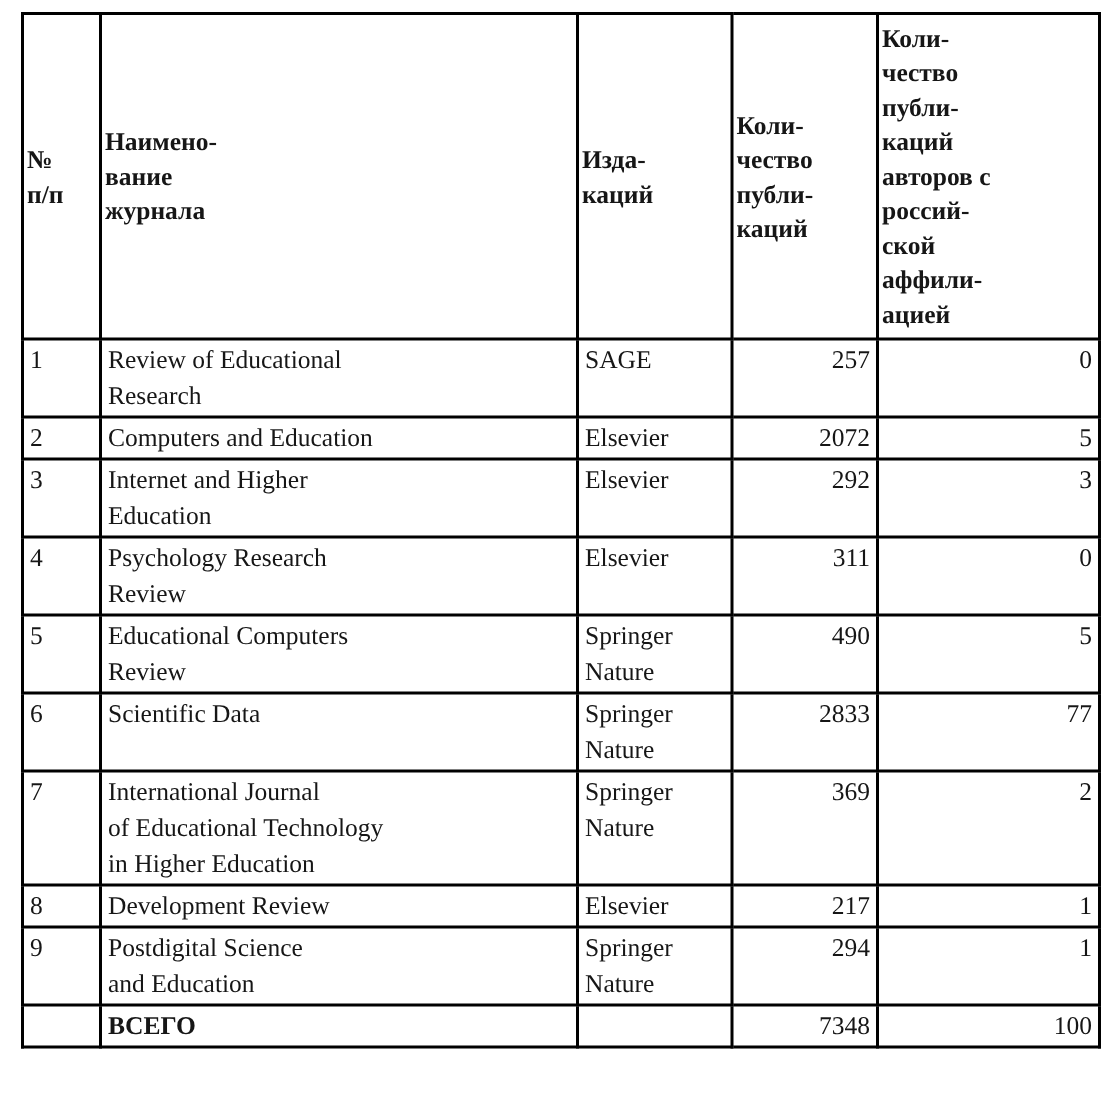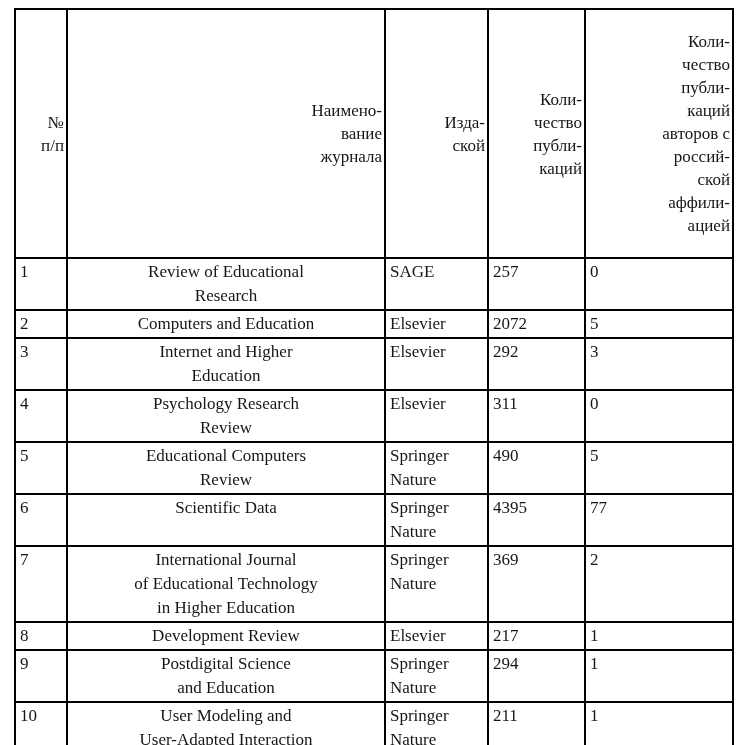--- a/index.html
+++ b/index.html
@@ -25,31 +25,31 @@
   table.journals td {
     border: 2px solid #000000;
     font-size: 17px;
     line-height: 24px;
     vertical-align: top;
     white-space: pre-line;
     overflow: hidden;
     padding: 1px 4px;
   }
   table.journals th {
-    font-weight: normal;
-    text-align: right;
+    font-weight: bold;
+    text-align: left;
     vertical-align: middle;
-    padding: 20px 2px;
+    padding: 4px 2px;
     line-height: 23px;
   }
   tr.header-row { height: 212px; }
   td.cell-num { text-align: left; padding-left: 4px; }
-  td.cell-journal { text-align: center; }
+  td.cell-journal { text-align: left; }
   td.cell-publisher { text-align: left; margin-top: 16px; }
-  td.cell-count { text-align: left; }
+  td.cell-count { text-align: right; }
   tr.total-row td.cell-journal { font-weight: bold; }
   tr.total-row { height: 28px; }
   col.c-num { width: 52px; }
   col.c-journal { width: 318px; }
   col.c-publisher { width: 103px; }
   col.c-count { width: 97px; }
   col.c-ruscount { width: 148px; }
 </style>
 </head>
 <body>
@@ -63,21 +63,21 @@
     <col class="c-ruscount">
   </colgroup>
   <thead>
     <tr class="header-row">
       <th>№
 п/п</th>
       <th>Наимено-
 вание
 журнала</th>
       <th>Изда-
-ской</th>
+каций</th>
       <th>Коли-
 чество
 публи-
 каций</th>
       <th>Коли-
 чество
 публи-
 каций
 авторов с
 россий-
@@ -125,21 +125,21 @@
       <td class="cell-publisher">Springer
 Nature</td>
       <td class="cell-count">490</td>
       <td class="cell-count">5</td>
     </tr>
     <tr>
       <td class="cell-num">6</td>
       <td class="cell-journal">Scientific Data</td>
       <td class="cell-publisher">Springer
 Nature</td>
-      <td class="cell-count">4395</td>
+      <td class="cell-count">2833</td>
       <td class="cell-count">77</td>
     </tr>
     <tr>
       <td class="cell-num">7</td>
       <td class="cell-journal">International Journal
 of Educational Technology
 in Higher Education</td>
       <td class="cell-publisher">Springer
 Nature</td>
       <td class="cell-count">369</td>
@@ -154,29 +154,20 @@
     </tr>
     <tr>
       <td class="cell-num">9</td>
       <td class="cell-journal">Postdigital Science
 and Education</td>
       <td class="cell-publisher">Springer
 Nature</td>
       <td class="cell-count">294</td>
       <td class="cell-count">1</td>
     </tr>
-    <tr>
-      <td class="cell-num">10</td>
-      <td class="cell-journal">User Modeling and
-User-Adapted Interaction</td>
-      <td class="cell-publisher">Springer
-Nature</td>
-      <td class="cell-count">211</td>
-      <td class="cell-count">1</td>
-    </tr>
     <tr class="total-row">
       <td class="cell-num"></td>
       <td class="cell-journal">ВСЕГО</td>
       <td class="cell-publisher"></td>
       <td class="cell-count">7348</td>
       <td class="cell-count">100</td>
     </tr>
   </tbody>
 </table>
 

